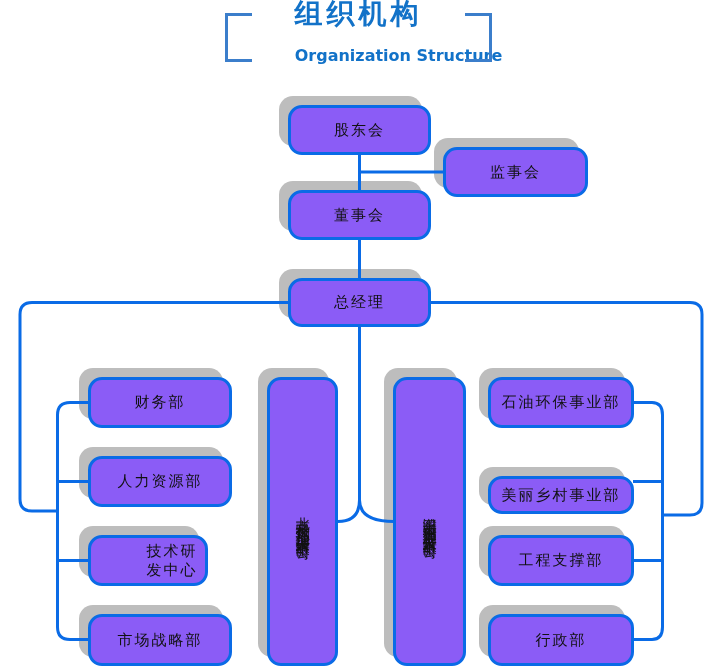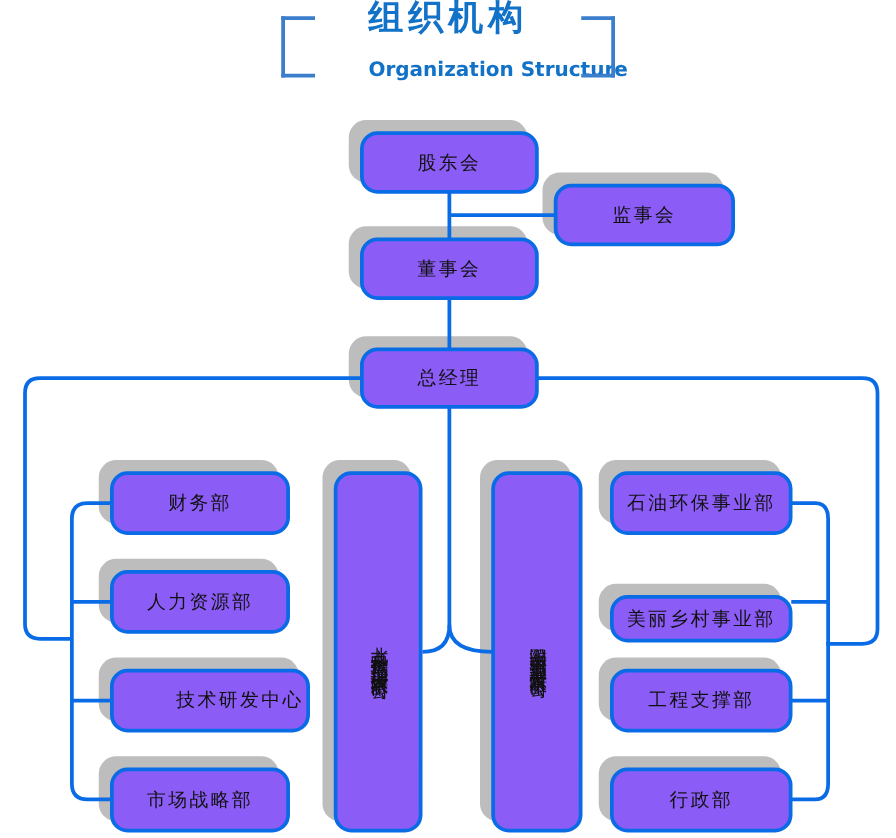--- a/index.html
+++ b/index.html
@@ -49,21 +49,21 @@
     font-size:14px;letter-spacing:2px;line-height:1.1;
   }
   
   .n-shareholders{left:288px;top:105px;width:143px;height:50px;}
   .n-supervisory {left:443px;top:147px;width:145px;height:50px;}
   .n-board       {left:288px;top:190px;width:143px;height:50px;}
   .n-gm          {left:288px;top:278px;width:143px;height:49px;}
   
   .n-l0{left:88px;top:377px;width:144px;height:51px;}
   .n-l1{left:88px;top:456px;width:144px;height:51px;}
-  .n-l2{left:88px;top:535px;width:160px;height:51px;padding-left:48px;}
+  .n-l2{left:88px;top:535px;width:120px;height:51px;padding-left:48px;}
   .n-l3{left:88px;top:614px;width:144px;height:52px;}
   
   .n-sub0{left:267px;top:377px;width:71px;height:289px;}
   .n-sub1{left:393px;top:377px;width:73px;height:289px;}
   
   .n-r0{left:488px;top:377px;width:146px;height:51px;}
   .n-r1{left:488px;top:456px;width:146px;height:38px;margin-top:20px;}
   .n-r2{left:488px;top:535px;width:146px;height:51px;}
   .n-r3{left:488px;top:614px;width:146px;height:52px;}
 </style>

